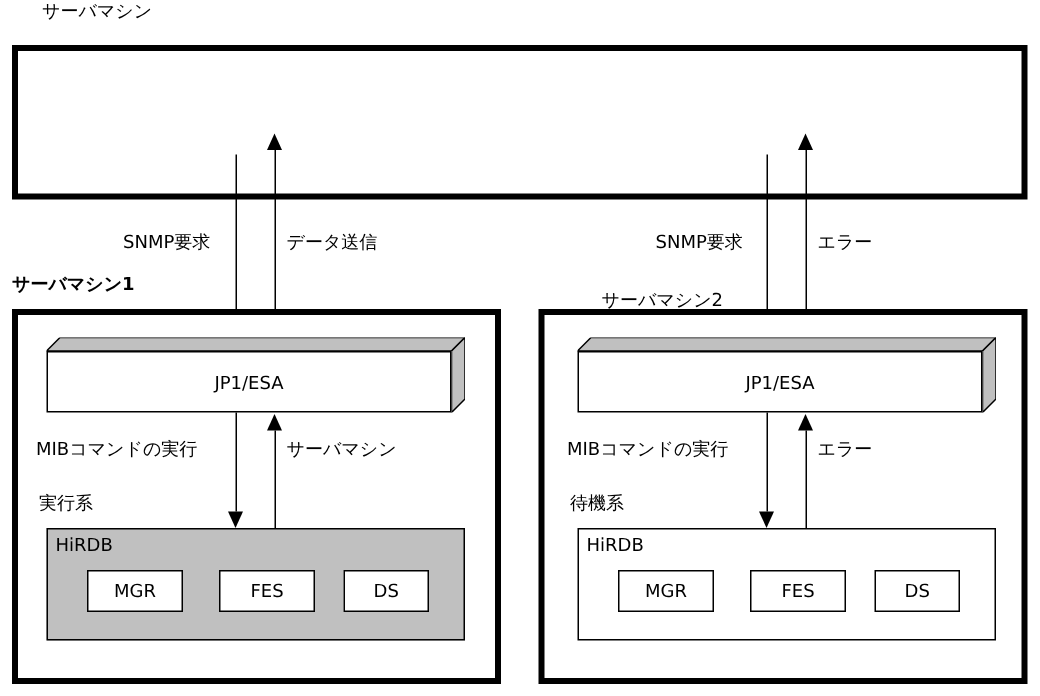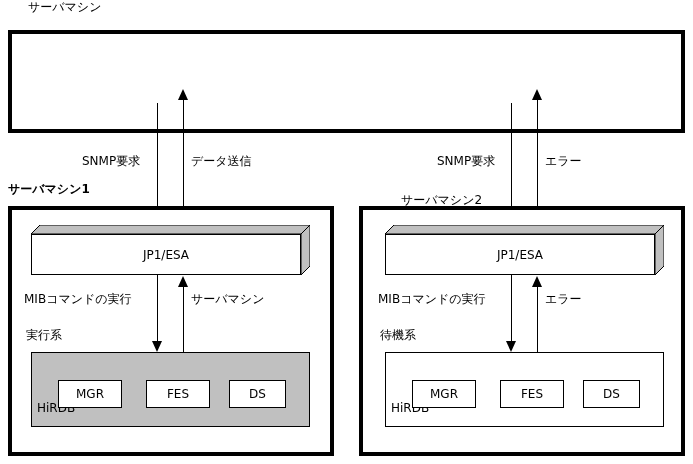--- a/index.html
+++ b/index.html
@@ -62,21 +62,20 @@
     position: absolute;
     border: 1px solid #000000;
     box-sizing: border-box;
   }
   .hirdb .hirdb-title {
     position: absolute;
     left: 5px;
     top: 3px;
     font-size: 12px;
     line-height: 14px;
-    margin-top: 45px;
   }
   .proc {
     position: absolute;
     border: 1px solid #000000;
     background: #ffffff;
     box-sizing: border-box;
     display: flex;
     align-items: center;
     justify-content: center;
     font-size: 12px;

